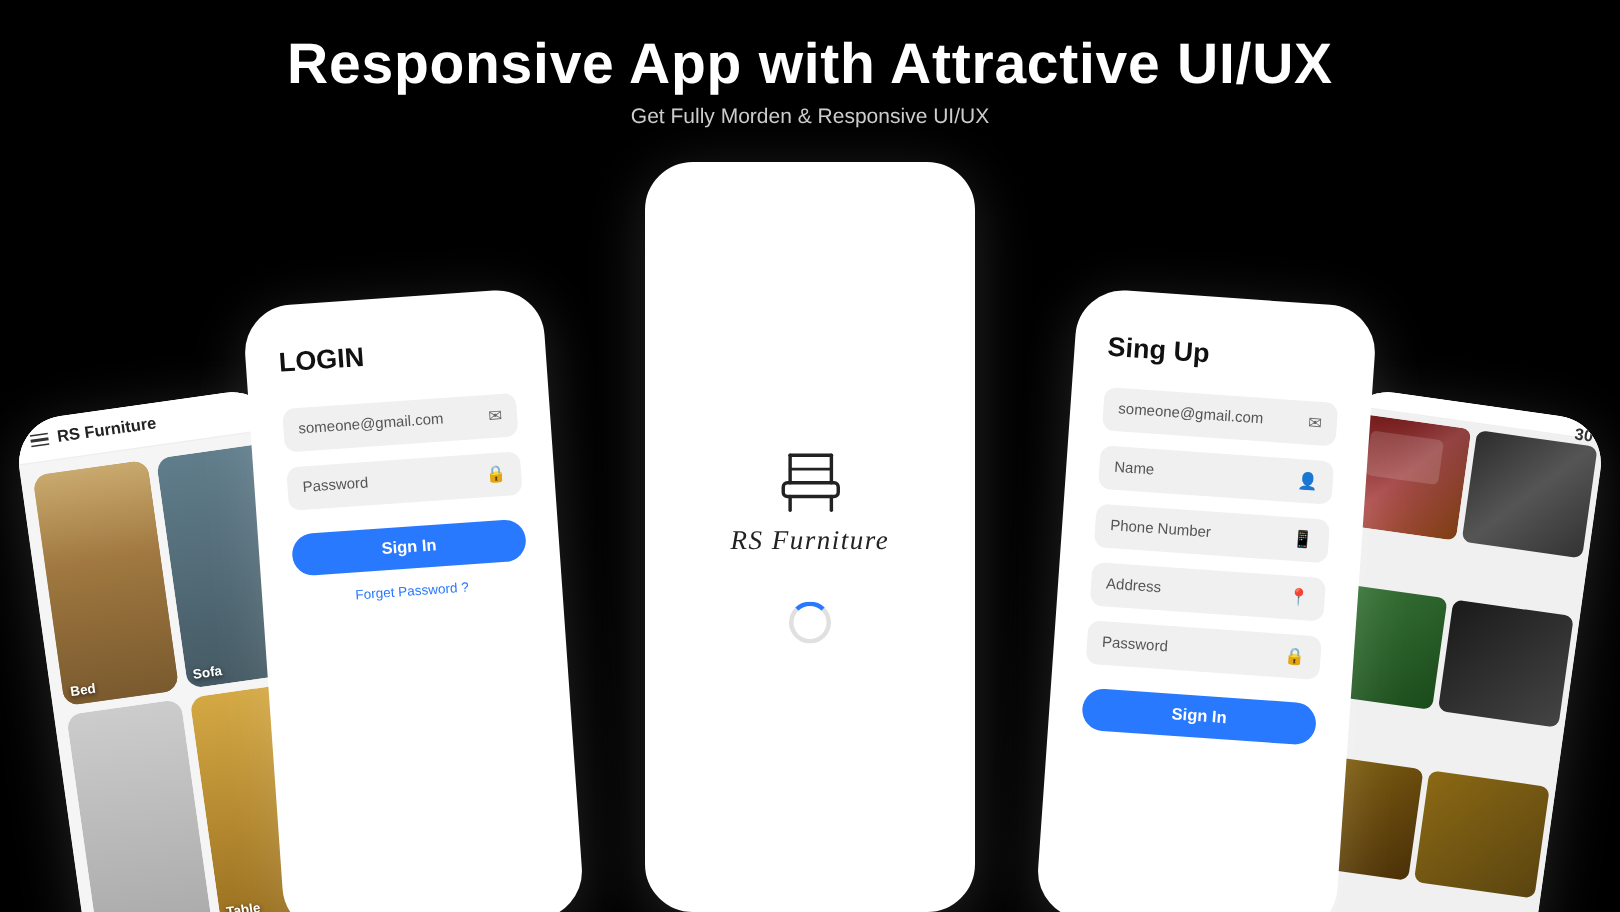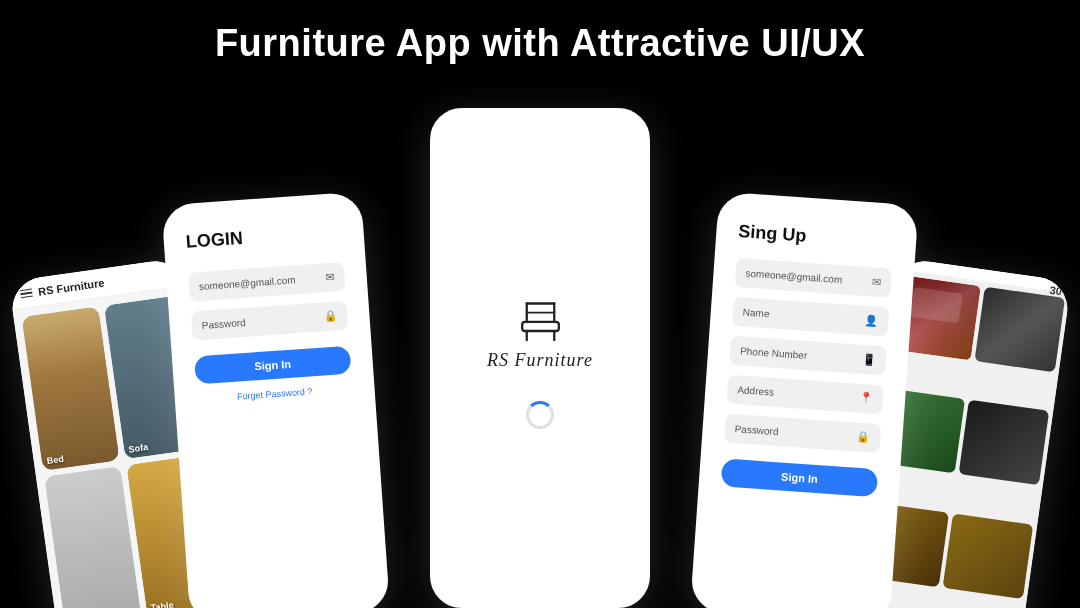--- a/index.html
+++ b/index.html
@@ -415,21 +415,22 @@
       right: 8px;
       font-size: 11px;
       font-weight: 700;
       color: #333;
     }
   </style>
 </head>
 <body>
 
 <div class="header">
-  <div class="header-title">Furniture App with Attractive UI/UX</div>
+  <div class="header-title">Responsive App with Attractive UI/UX</div>
+  <div class="header-subtitle">Get Fully Morden &amp; Responsive UI/UX</div>
 </div>
 
 <div class="phones-container">
 
   <div class="phone phone-home">
     <div class="phone-home-inner">
       <div class="phone-home-topbar">
         <div class="hamburger-icon">
           <span></span>
             <span></span>

